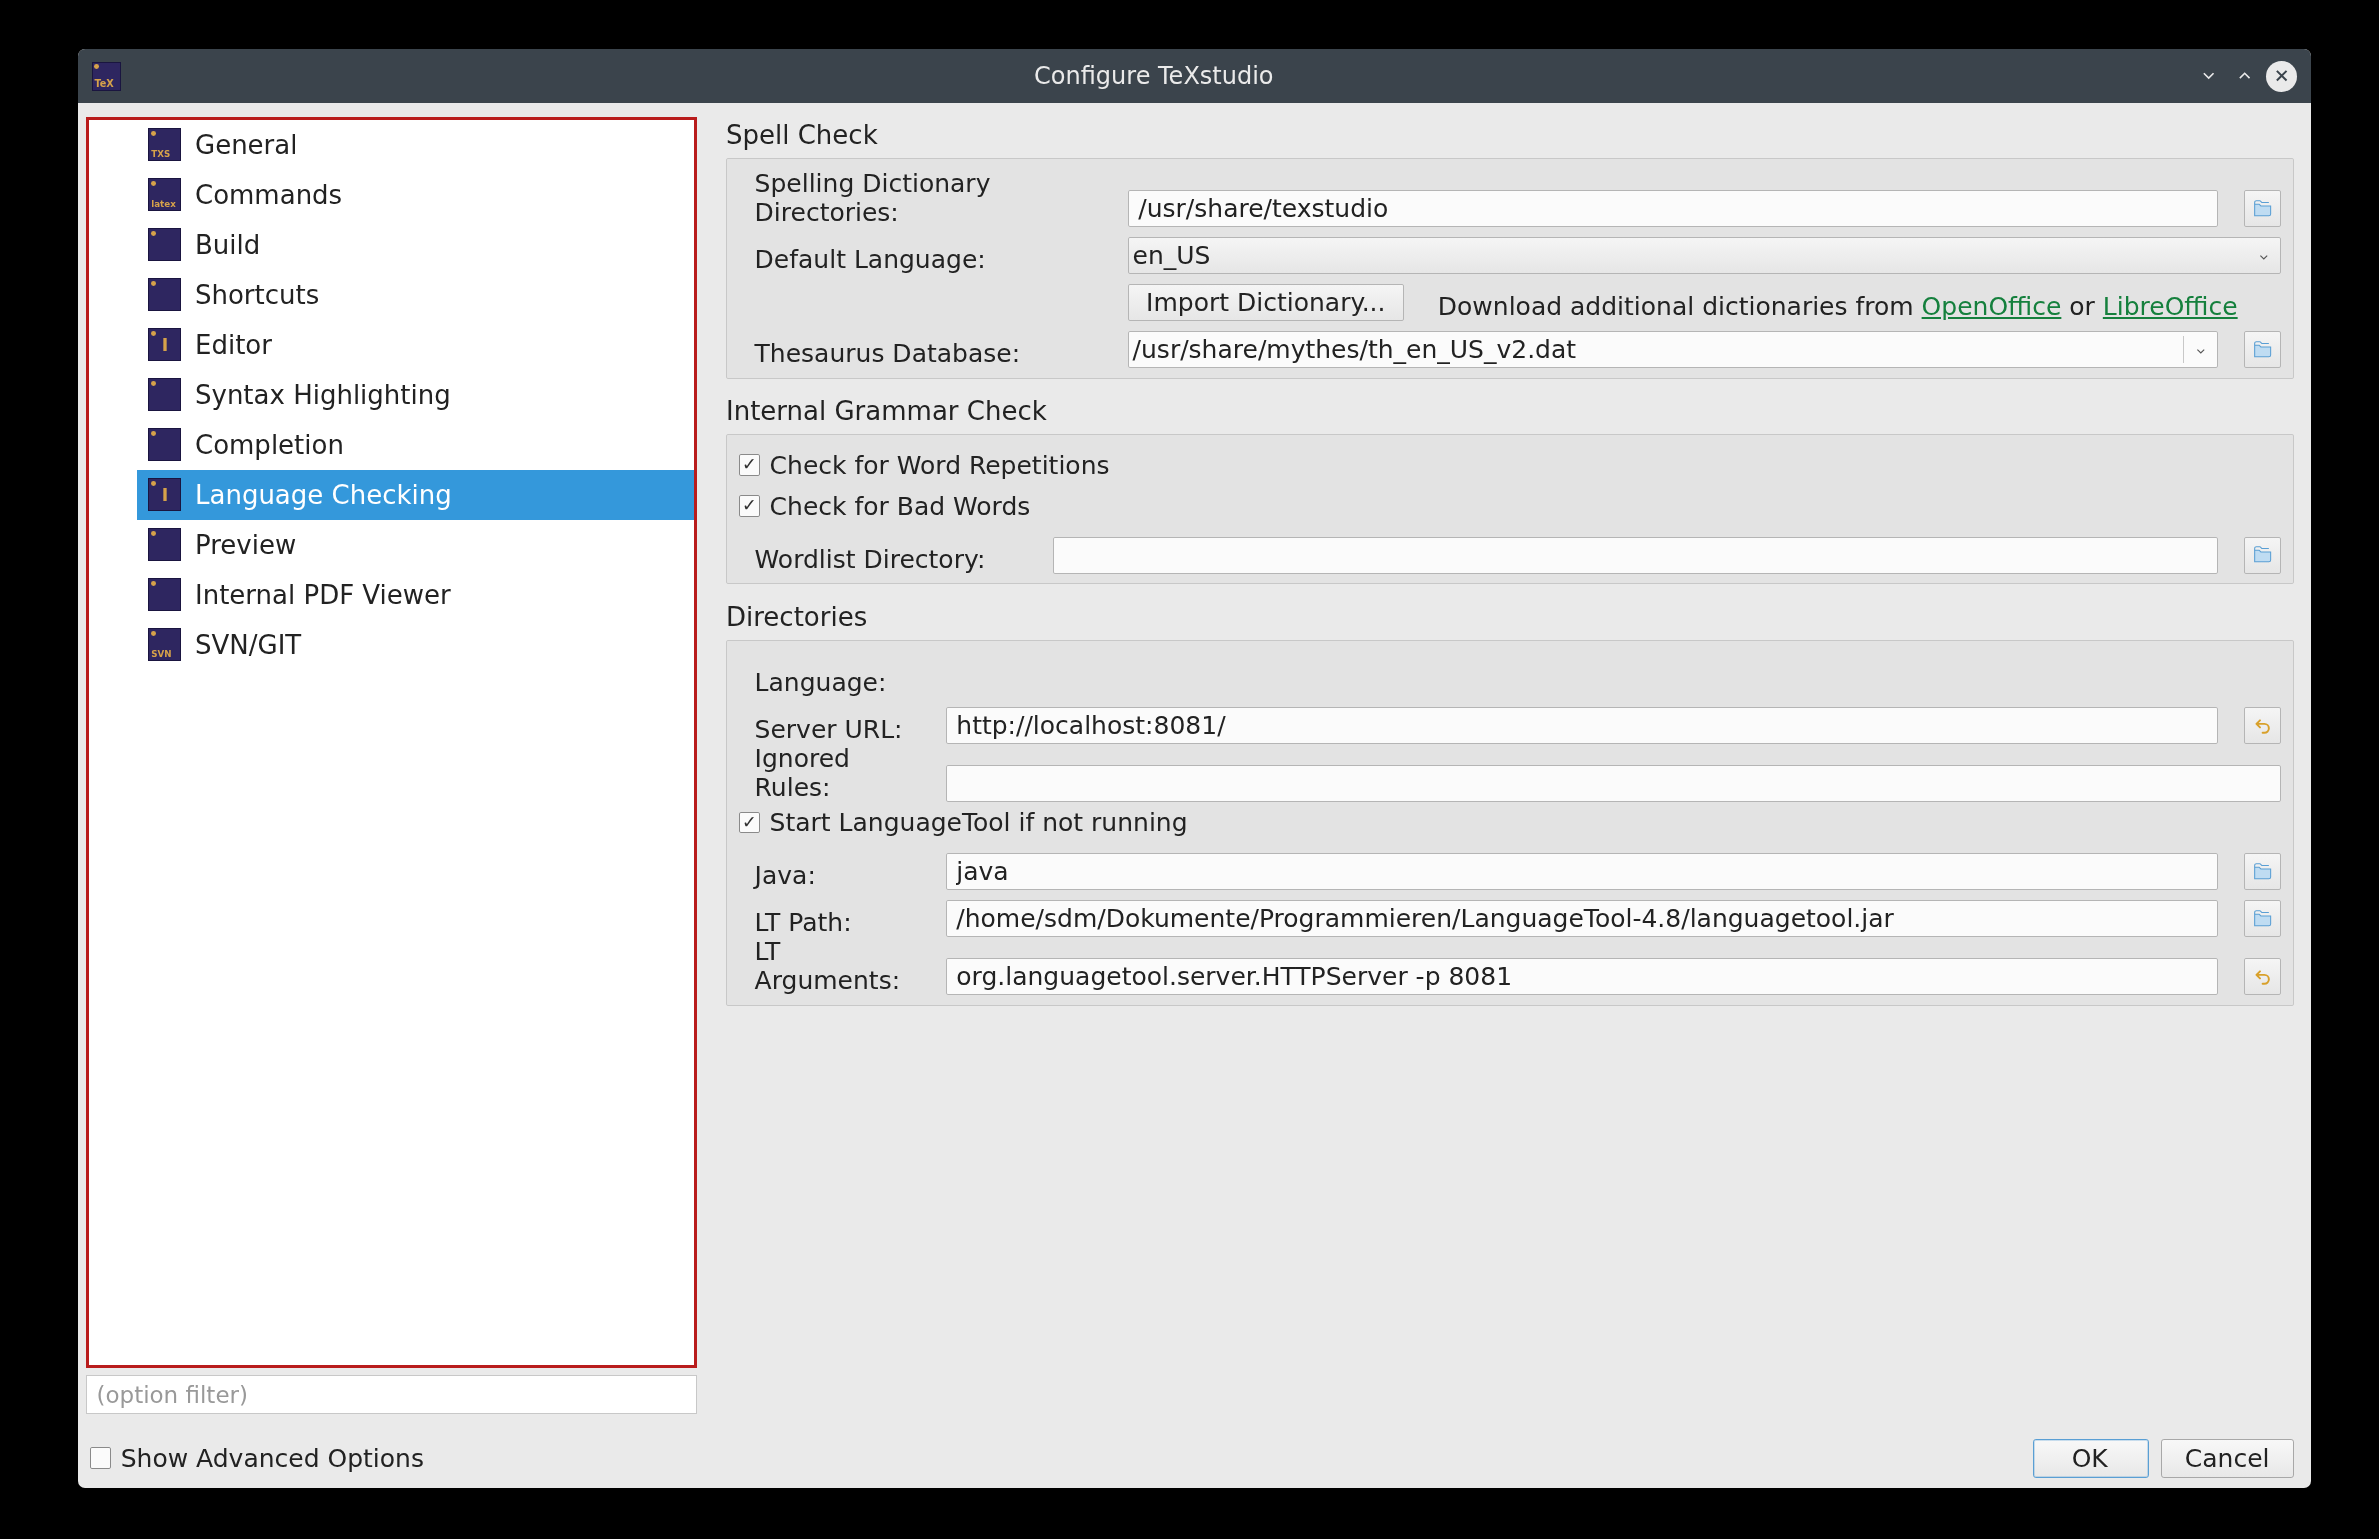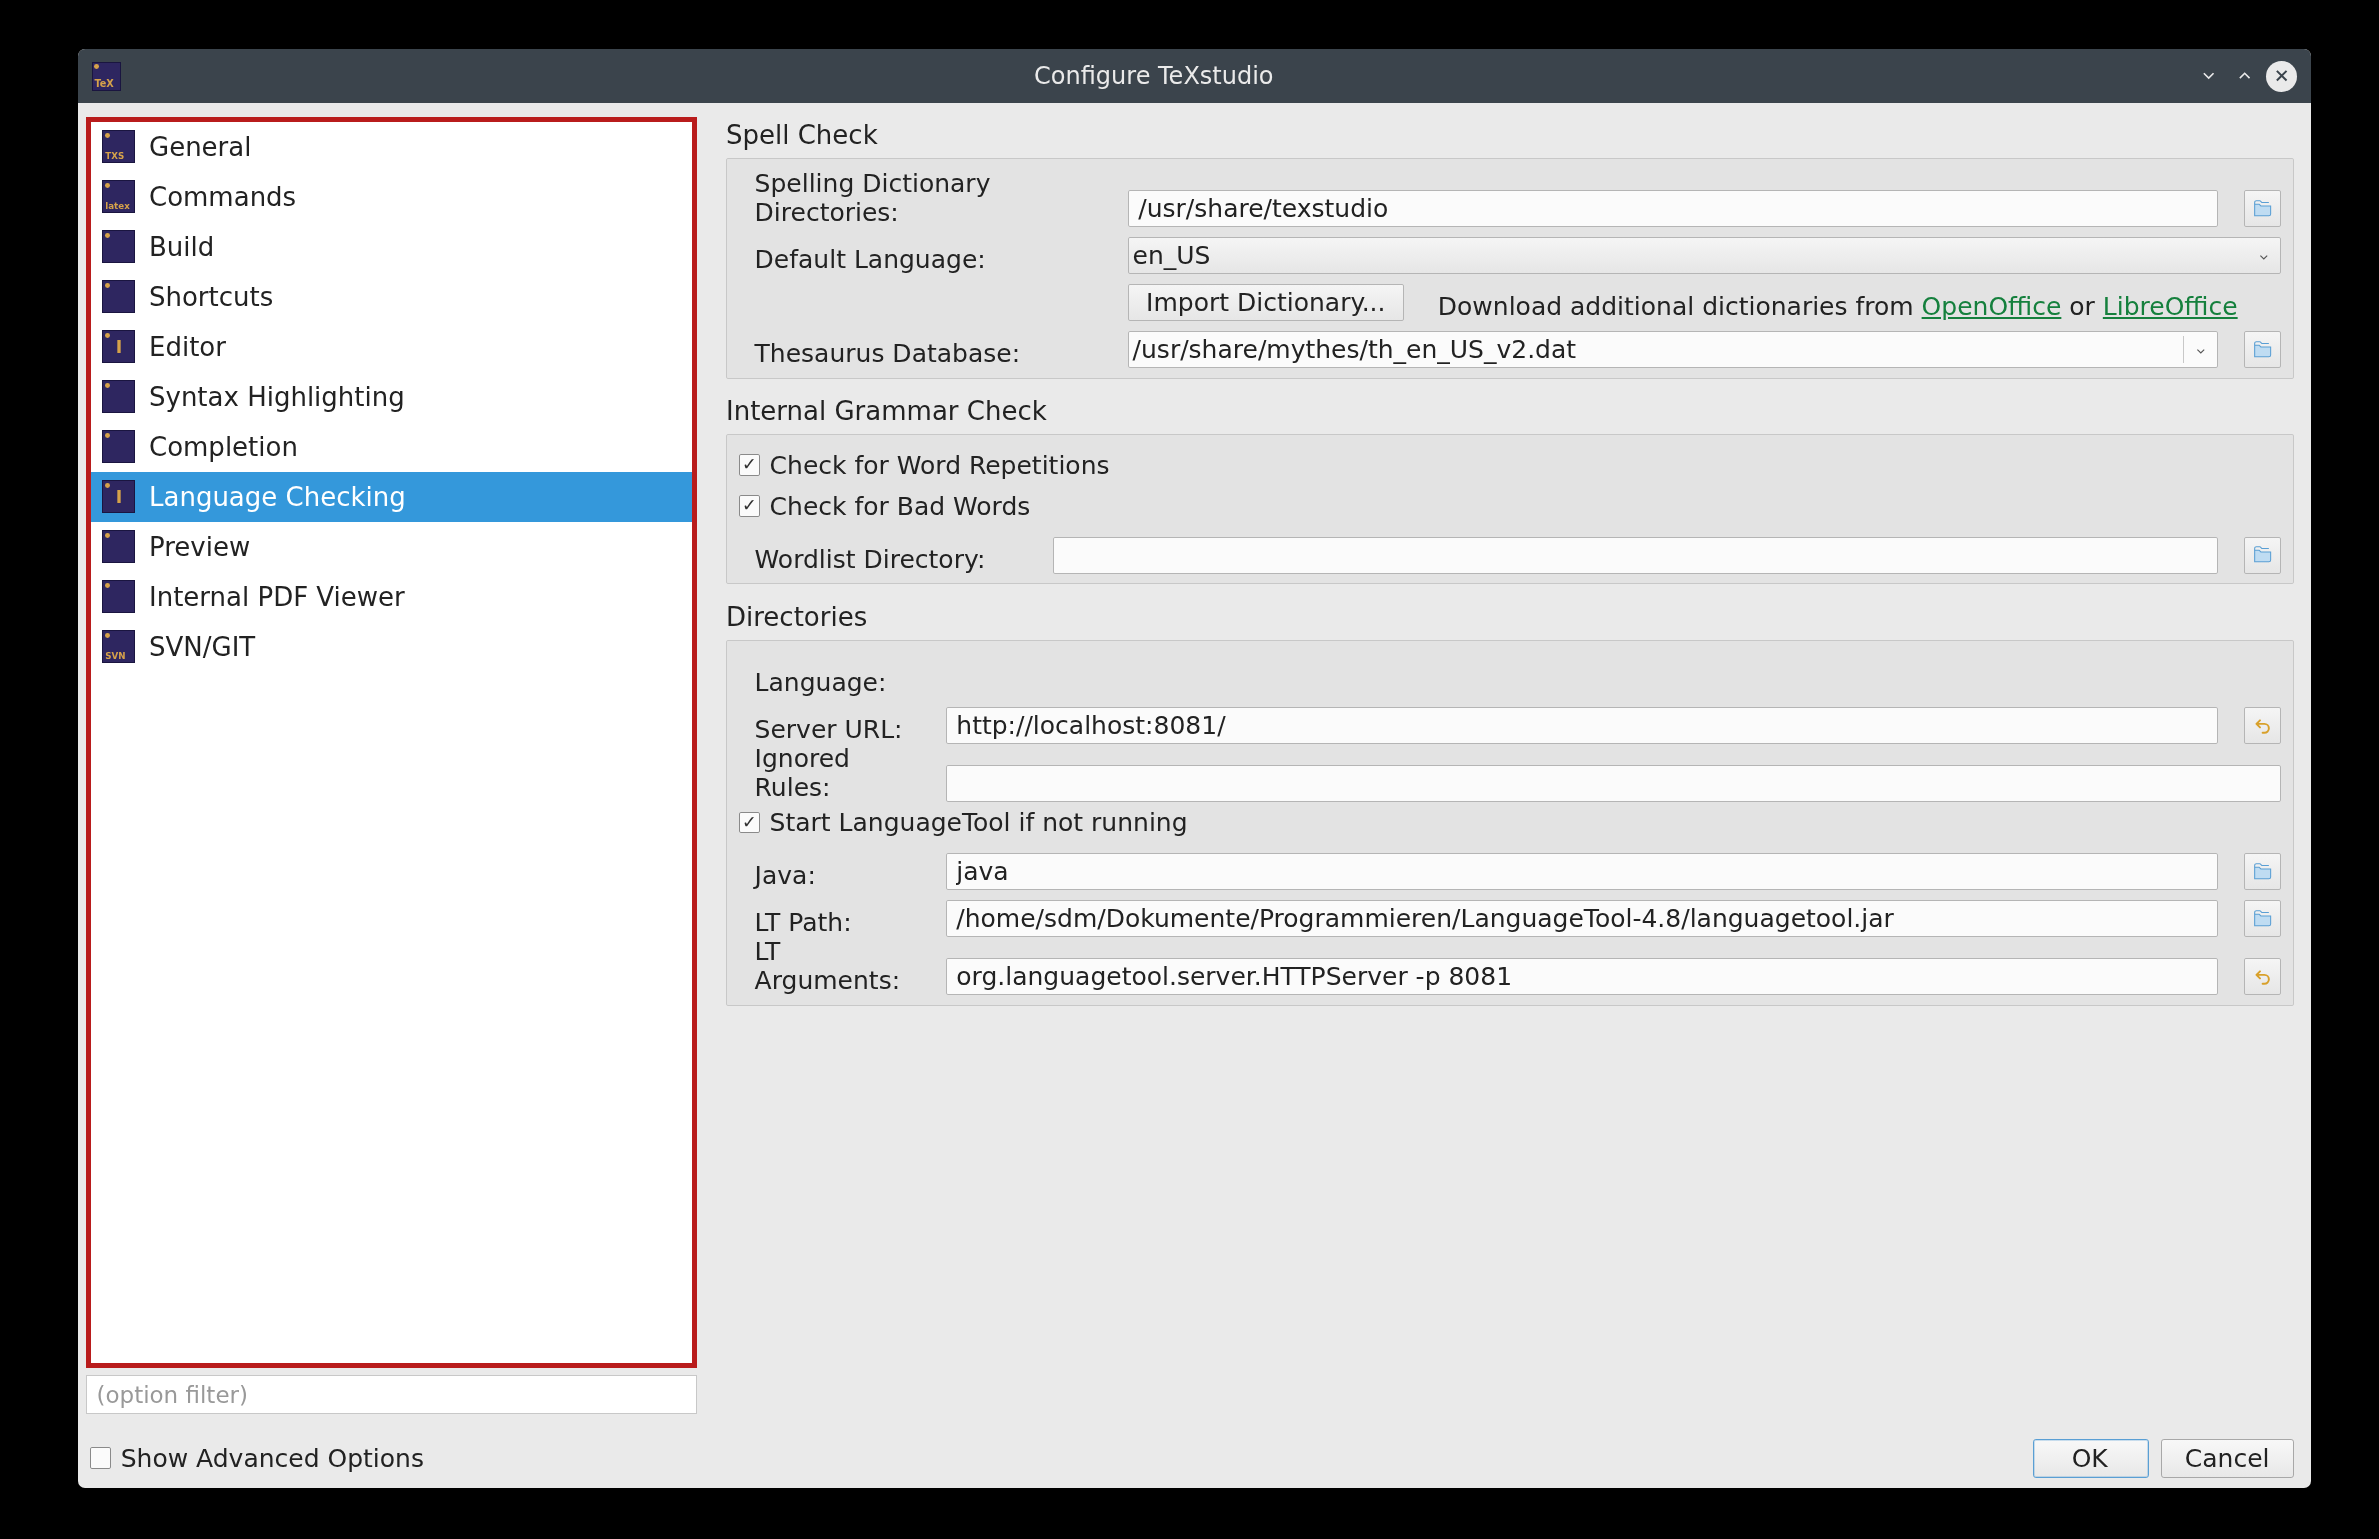--- a/index.html
+++ b/index.html
@@ -9,21 +9,21 @@
 .titlebar .app-icon { width: 29px; height: 29px; background: #2e2660; border: 1px solid #1a1540; position: relative; }
 .titlebar .app-icon::after { content: "TeX"; position: absolute; bottom: 1px; left: 1.9px; font-size: 9.7px; color: #d6a24a; font-weight: bold; }
 .titlebar .app-icon::before { content: ""; position: absolute; top: 1.9px; left: 1.9px; width: 4.9px; height: 4.9px; background: #d6a24a; border-radius: 50%; }
 .titlebar .title { flex: 1; text-align: center; }
 .titlebar .win-btn { width: 31px; height: 31px; display: flex; align-items: center; justify-content: center; margin-left: 5.8px; cursor: pointer; color: #eaeaea; }
 .titlebar .win-btn.close { background: #eaeaea; color: #3b444c; border-radius: 50%; }
 .titlebar .win-btn svg { width: 19.4px; height: 19.4px; }
 
 .body { flex: 1; display: flex; background: #eaeaea; }
 .sidebar-area { width: 619px; display: flex; flex-direction: column; padding: 13.6px 0 13.6px 7.8px; }
-.sidebar { flex: 1; background: #fff; border: 5px solid #b91c1c; overflow: auto; }
+.sidebar { flex: 1; background: #fff; border: 3px solid #b91c1c; overflow: auto; padding-left: 48px; }
 .sidebar-item { display: flex; align-items: center; height: 50px; padding: 0 11.6px; font-size: 26px; color: #222; cursor: pointer; }
 .sidebar-item.selected { background: #3498db; color: #fff; }
 .sidebar-item .s-icon { width: 33px; height: 33px; background: #2e2660; margin-right: 13.6px; position: relative; border: 1px solid #1a1540; }
 .sidebar-item .s-icon::before { content: ""; position: absolute; top: 1.9px; left: 1.9px; width: 4.9px; height: 4.9px; background: #d6a24a; border-radius: 50%; }
 .sidebar-item .s-icon .ic-label { position: absolute; bottom: 1px; left: 1.9px; right: 1.9px; font-size: 8.7px; color: #d6a24a; font-weight: bold; text-align: left; line-height: 1; }
 .sidebar-item .s-icon .ic-glyph { position: absolute; inset: 0; display: flex; align-items: center; justify-content: center; color: #d6a24a; font-size: 17.5px; font-weight: bold; }
 
 .filter-input { margin-top: 7.8px; height: 39px; background: #fff; border: 1px solid #c8c8c8; padding: 0 9.7px; font-size: 23px; color: #222; }
 .filter-input::placeholder { color: #999; }
 

